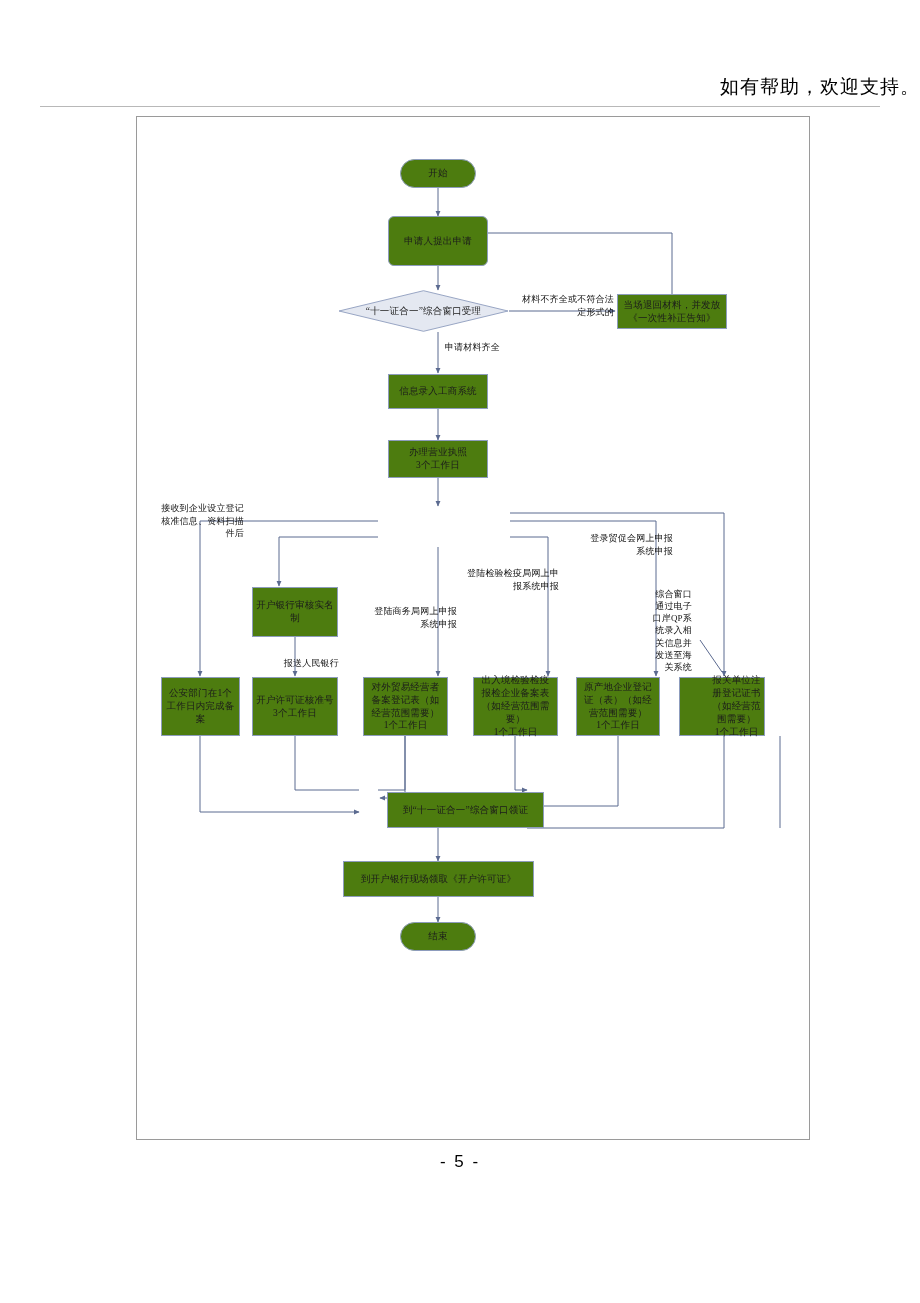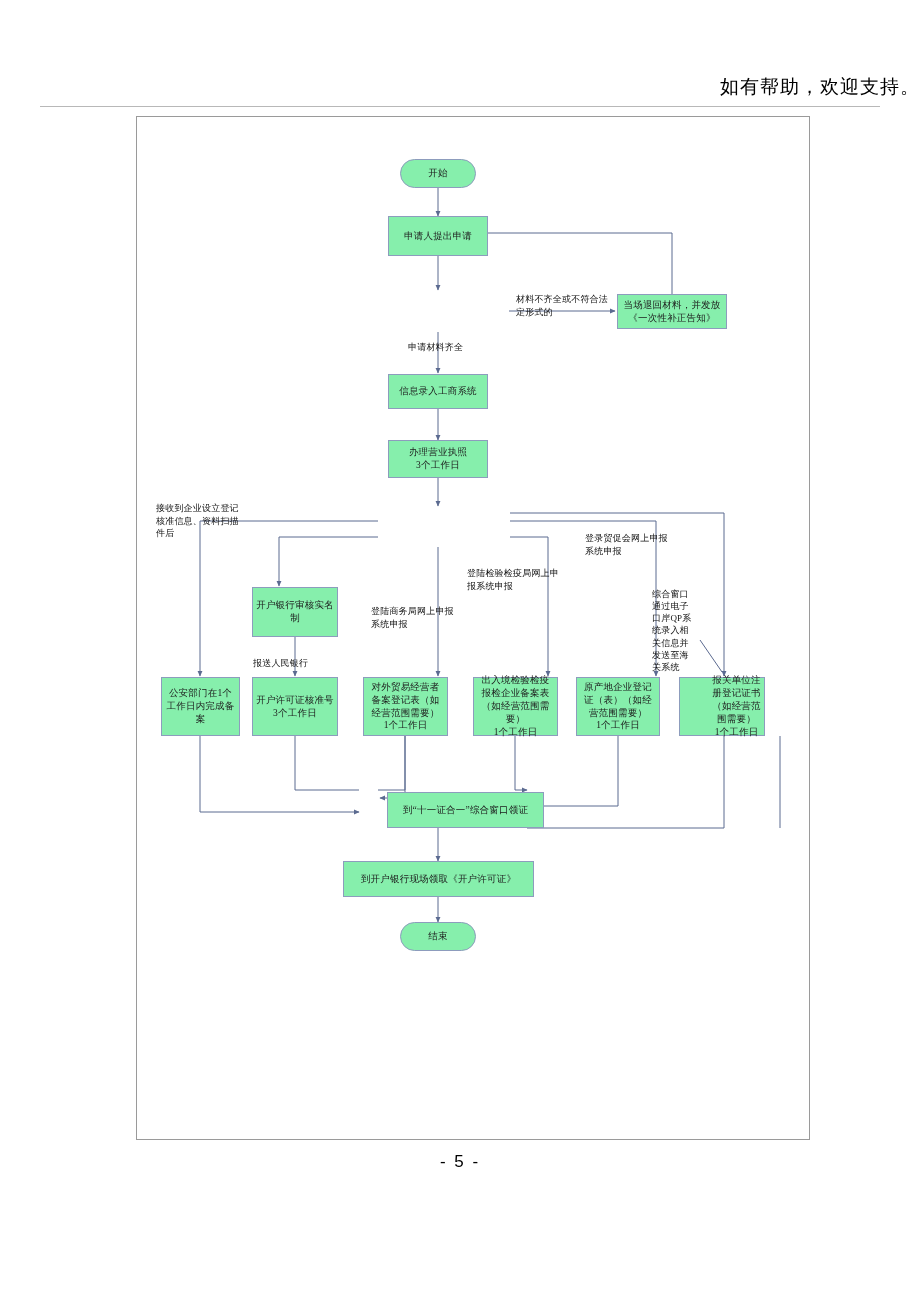--- a/index.html
+++ b/index.html
@@ -41,21 +41,21 @@
     background:#fff;
     box-sizing:border-box;
   }
 
   
   svg.wires{position:absolute;left:0;top:0;width:920px;height:1303px;overflow:visible;}
 
   
   .node{
     position:absolute;
-    background:#86efac;
+    background:#4d7c0f;
     border:1px solid #8d9cbd;
     box-sizing:border-box;
     display:flex;align-items:center;justify-content:center;
     text-align:center;
     font-size:9.5px;
     line-height:1.35;
     color:#1b1b1b;
     letter-spacing:0.2px;
     padding:2px 3px;
     font-family:"Liberation Serif","DejaVu Serif",serif;
@@ -70,21 +70,21 @@
   .diamond .dlabel{
     position:relative;z-index:2;font-size:9.5px;white-space:nowrap;
   }
 
   
   .elabel{
     position:absolute;
     font-size:9px;
     line-height:1.4;
     color:#111;
-    text-align:left;
+    text-align:right;
     letter-spacing:0.2px;
     font-family:"Liberation Serif","DejaVu Serif",serif;
   }
   .elabel.vert{
     width:34px;
     line-height:1.35;
   }
 </style>
 </head>
 <body>
@@ -155,24 +155,30 @@
       <path d="M438,828 L438,861" marker-end="url(#ar)"></path>
 
       <path d="M438,897 L438,922" marker-end="url(#ar)"></path>
     </g>
   </svg>
 
   <div class="node term" style="left:400px;top:159px;width:76px;height:29px;">
     <span>开始</span>
   </div>
 
-  <div class="node" style="left:388px;top:216px;width:100px;height:40px;">
+  <div class="node" style="left:388px;top:216px;width:100px;height:50px;border-radius:6px;">
     <span>申请人提出申请</span>
   </div>
 
+  <div class="node diamond" style="left:338px;top:290px;width:171px;height:42px;">
+    <svg class="diamond-shape" viewBox="0 0 171 42" preserveAspectRatio="none">
+      <polygon points="85.5,0.7 170,21 85.5,41.3 1,21" fill="#e4e8f1" stroke="#8d9cbd" stroke-width="0.9"></polygon>
+    </svg>
+    <span class="dlabel">“十一证合一”综合窗口受理</span>
+  </div>
 
   <div class="node" style="left:617px;top:294px;width:110px;height:35px;">
     <span style="white-space:pre-line">当场退回材料，并发放《一次性补正告知》</span>
   </div>
 
   <div class="node" style="left:388px;top:374px;width:100px;height:35px;">
     <span>信息录入工商系统</span>
   </div>
 
   <div class="node" style="left:388px;top:440px;width:100px;height:38px;">

